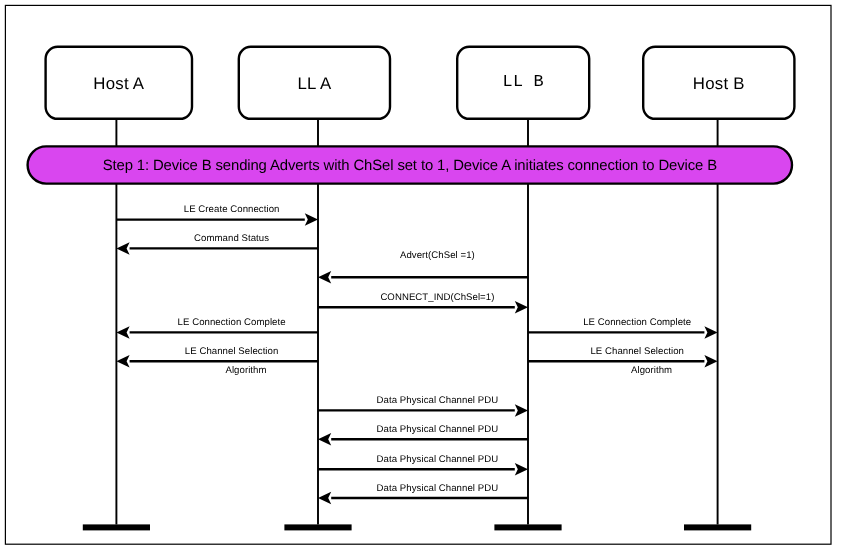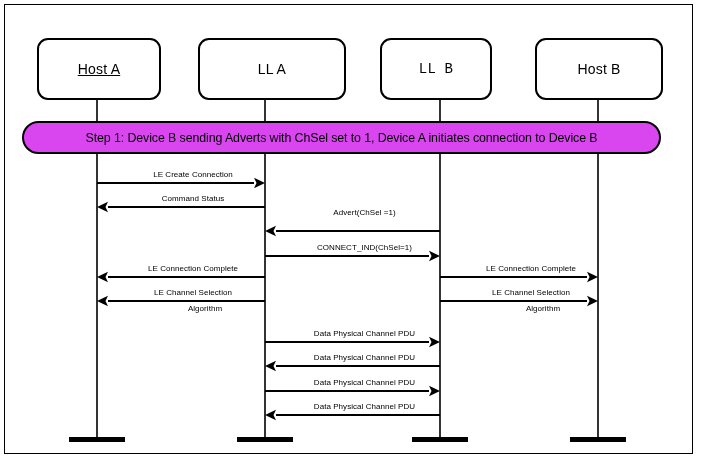--- a/index.html
+++ b/index.html
@@ -149,24 +149,24 @@
         <line x1="265" y1="391" x2="429" y2="391" stroke="#000000" stroke-width="2"></line>
         <polygon points="440,391 429,385.8 431.5,391 429,396.2" fill="#000000"></polygon>
       </g>
       <g>
         <line x1="440" y1="415" x2="276" y2="415" stroke="#000000" stroke-width="2"></line>
         <polygon points="265,415 276,409.8 273.5,415 276,420.2" fill="#000000"></polygon>
       </g>
     </svg>
 
   <div id="actors">
-      <div class="actor-box" style="left: 37px; top: 38px; width: 124px; height: 62px; text-decoration: underline;">
+      <div class="actor-box" style="left: 37px; top: 38px; width: 124px; height: 62px;">
         <span class="actor-label">Host A</span>
       </div>
-      <div class="actor-box" style="left: 198px; top: 38px; width: 148px; height: 62px;">
+      <div class="actor-box" style="left: 198px; top: 38px; width: 128px; height: 62px;">
         <span class="actor-label">LL A</span>
       </div>
       <div class="actor-box" style="left: 380px; top: 38px; width: 112px; height: 62px; font-family: Liberation Mono, monospace;">
         <span class="actor-label">LL B</span>
       </div>
       <div class="actor-box" style="left: 535px; top: 38px; width: 128px; height: 62px;">
         <span class="actor-label">Host B</span>
       </div>
     </div>
 

